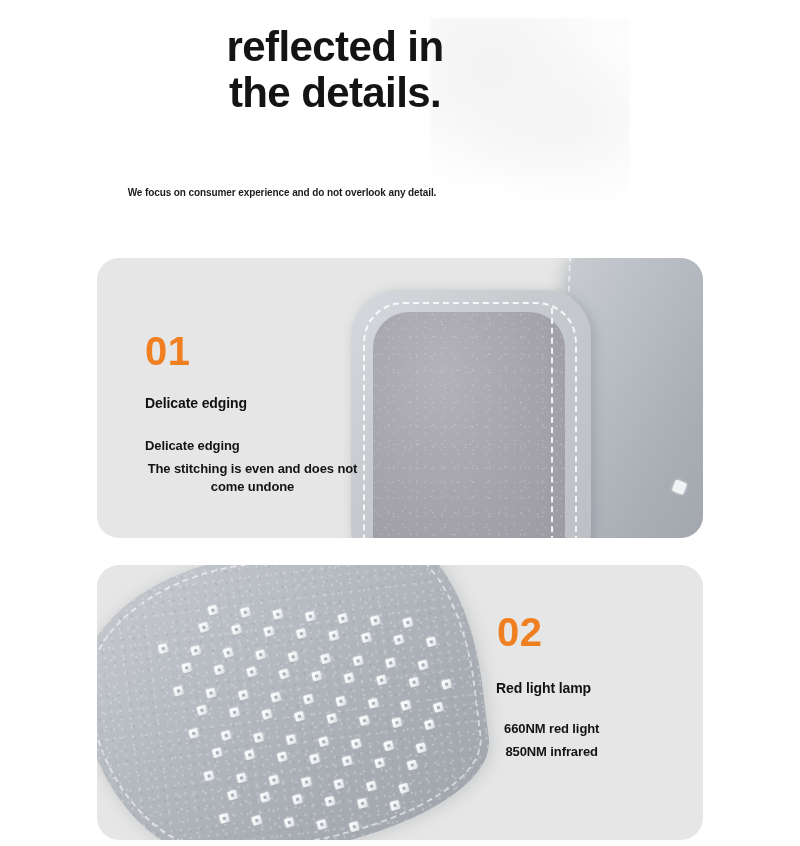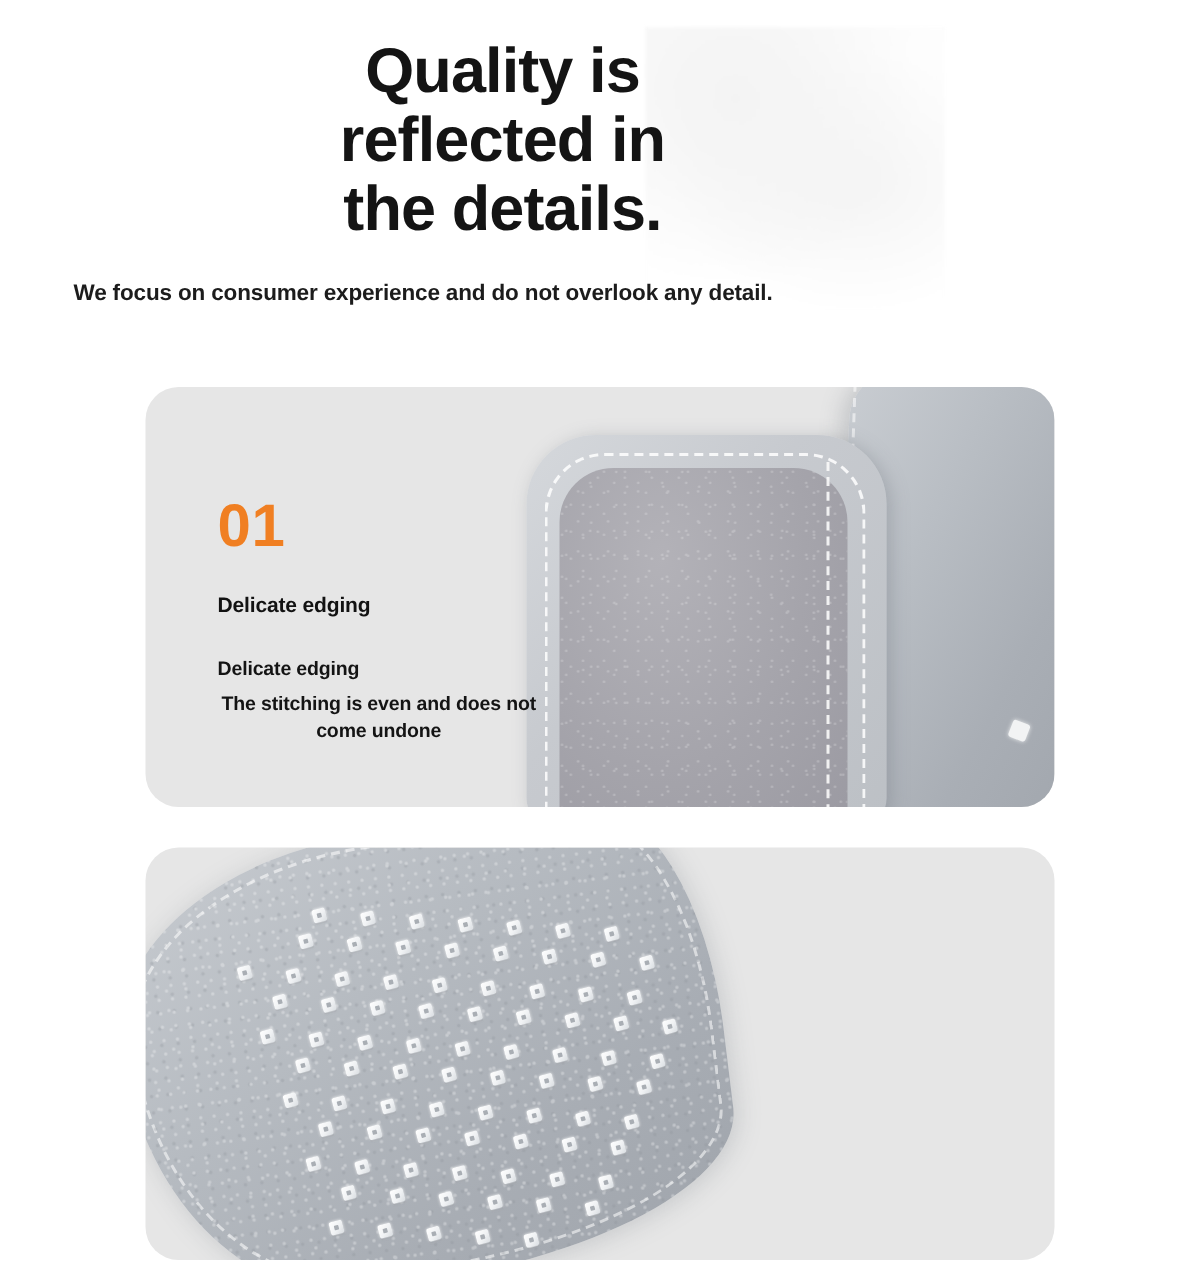--- a/index.html
+++ b/index.html
@@ -56,21 +56,21 @@
     color: #141414;
   }
   .subtitle {
     position: absolute;
     left: 0;
     top: 187px;
     width: 716px;
     text-align: center;
     padding-right: 152px;
     box-sizing: border-box;
-    font-size: 15px;
+    font-size: 10px;
     font-weight: 700;
     letter-spacing: -0.1px;
     color: #1c1c1c;
   }
 
   
   .card {
     position: absolute;
     left: 97px;
     width: 606px;
@@ -284,21 +284,20 @@
   }
 </style>
 </head>
 <body>
 
 <div class="header">
 
   <div class="watermark"></div>
 
   <div class="title">
-    <span class="title-line">Quality is</span>
     <span class="title-line">reflected in</span>
     <span class="title-line">the details.</span>
   </div>
 
   <div class="subtitle">We focus on consumer experience and do not overlook any detail.</div>
 </div>
 
 <div class="card" id="card-01">
 
   <div class="photo-01">
@@ -406,13 +405,21 @@
         <div class="led" style="left: 189px; top: 222px;"></div>
         <div class="led" style="left: 221px; top: 228px;"></div>
         <div class="led" style="left: 50px; top: 220px;"></div>
         <div class="led" style="left: 82px; top: 226px;"></div>
         <div class="led" style="left: 114px; top: 232px;"></div>
         <div class="led" style="left: 146px; top: 238px;"></div>
         <div class="led" style="left: 178px; top: 244px;"></div>
       </div>
   </div>
 
+  <div class="card-text">
+    <div class="num">02</div>
+    <div class="sub-head">Red light lamp</div>
+    <div class="detail-list">
+      <div class="detail-line">660NM red light</div>
+      <div class="detail-line">850NM infrared</div>
+    </div>
+  </div>
 </div>
 
 </body></html>

